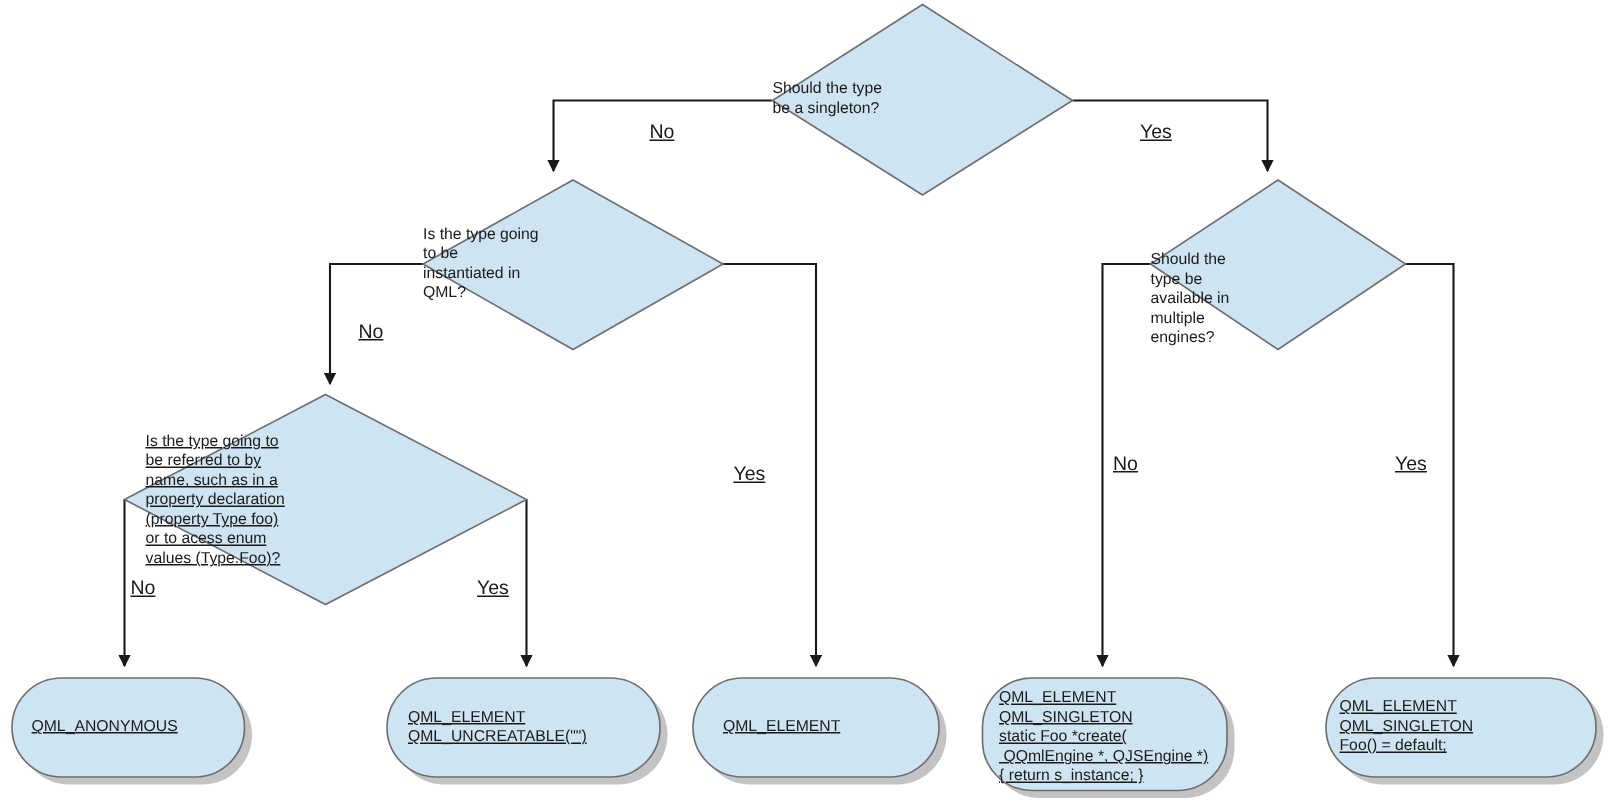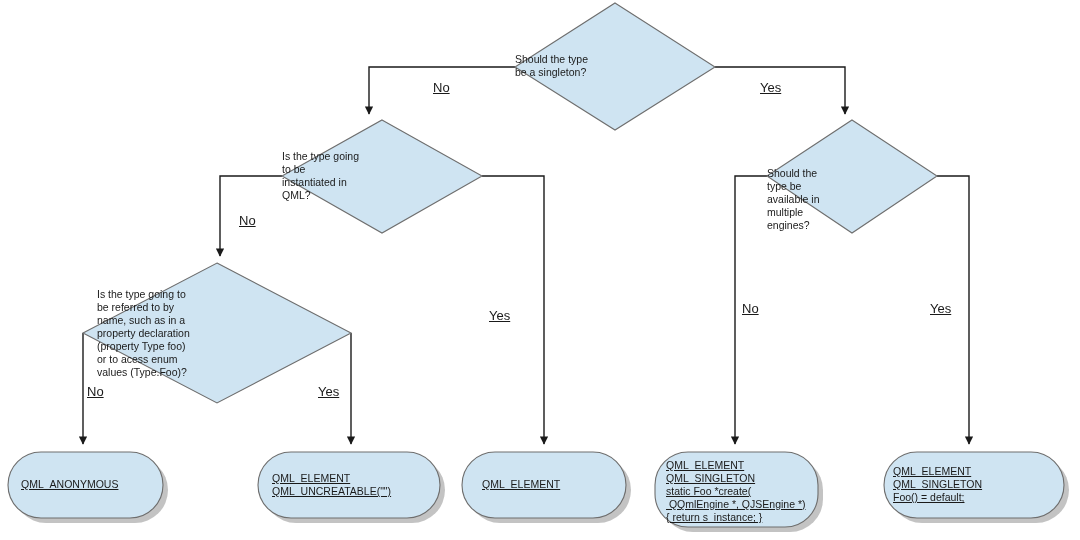--- a/index.html
+++ b/index.html
@@ -94,21 +94,21 @@
 </svg>
 
 <div class="node-label decision-label" style="left:515px; top:53px; width:200px;">Should the type
 be a singleton?</div>
 
 <div class="node-label decision-label" style="left:282px; top:150px; width:200px;">Is the type going
 to be
 instantiated in
 QML?</div>
 
-<div class="node-label decision-label" style="left:97px; top:288px; width:240px;">Is the type going to
+<div class="node-label decision-label" style="left:97px; top:288px; width:240px;text-decoration:underline;">Is the type going to
 be referred to by
 name, such as in a
 property declaration
 (property Type foo)
 or to acess enum
 values (Type.Foo)?</div>
 
 <div class="node-label decision-label" style="left:767px; top:143px; width:170px;margin-top:24px;">Should the
 type be
 available in

